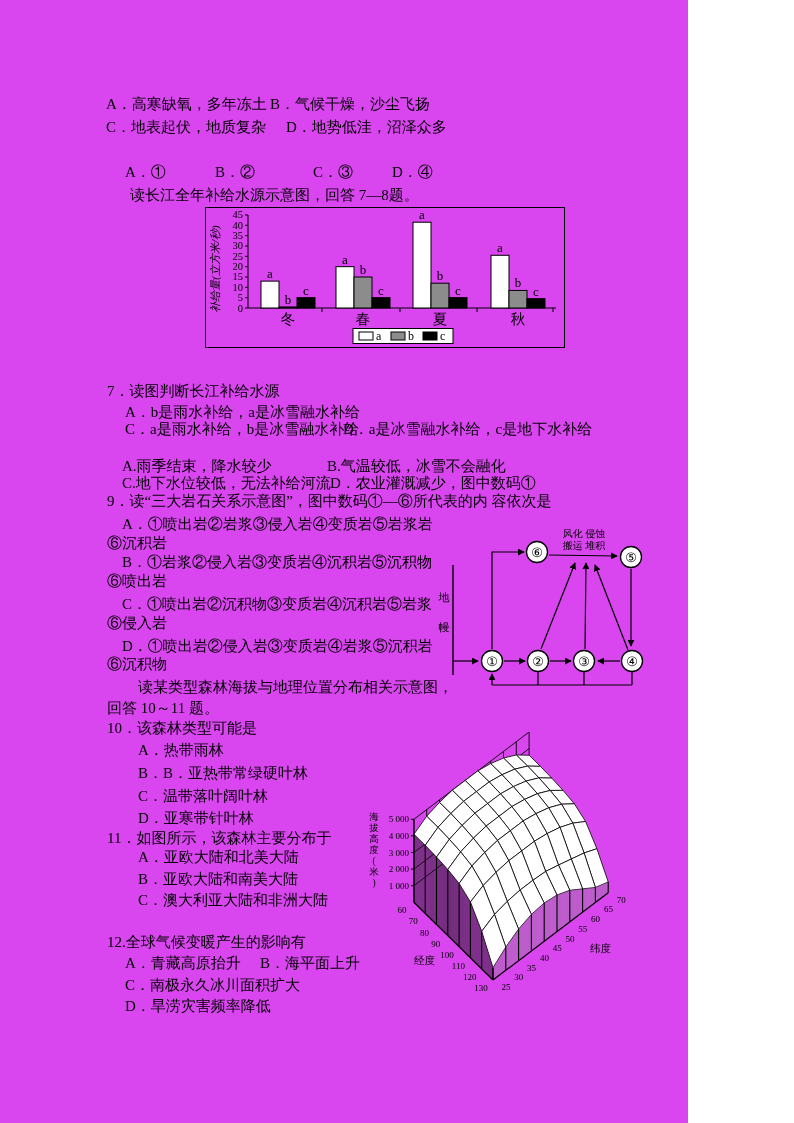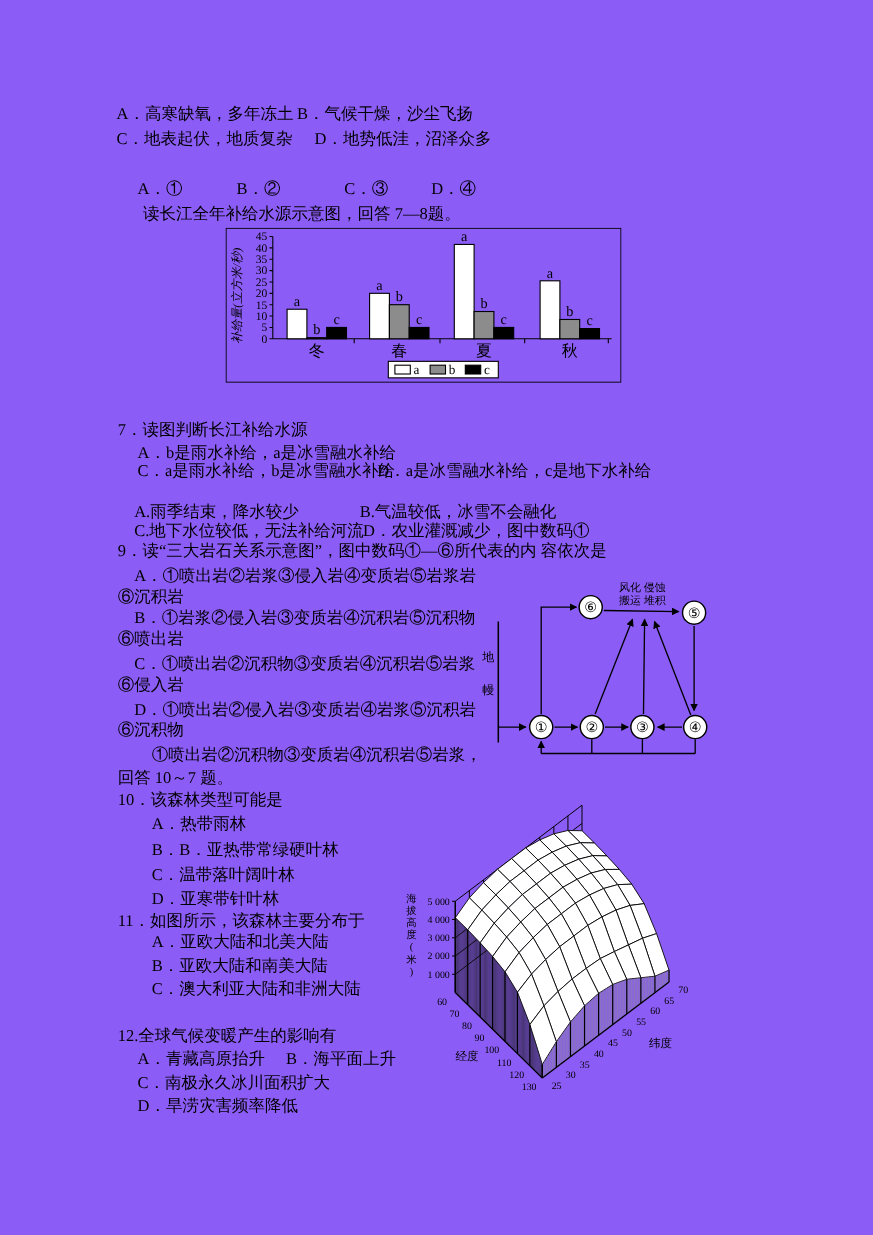--- a/index.html
+++ b/index.html
@@ -1,16 +1,16 @@
 <!DOCTYPE html>
 <html><head>
 <meta charset="utf-8">
 <style>
   html,body{margin:0;padding:0;background:#fff;}
-  .page{position:relative;width:794px;height:1123px;background:#8b5cf6;overflow:hidden;
+  .page{position:relative;width:688px;height:1123px;background:#d946ef;overflow:hidden;
         font-family:"Liberation Serif","DejaVu Serif",serif;color:#000;}
   .t{position:absolute;white-space:nowrap;font-size:15px;line-height:19px;color:#000;}
   .fig{position:absolute;}
   svg text{font-family:"Liberation Serif","DejaVu Serif",serif;}
 </style>
 </head>
 <body>
 
 <div class="page">
 
@@ -148,22 +148,22 @@
         <text x="149" y="150.5" fill="#000" font-size="13" text-anchor="middle">③</text>
         <circle cx="197" cy="146" r="10.5" fill="#fff" stroke="#000" stroke-width="1.3"></circle>
         <text x="197" y="150.5" fill="#000" font-size="13" text-anchor="middle">④</text>
         <circle cx="196" cy="42" r="10.5" fill="#fff" stroke="#000" stroke-width="1.3"></circle>
         <text x="196" y="46.5" fill="#000" font-size="13" text-anchor="middle">⑤</text>
         <circle cx="102" cy="37" r="10.5" fill="#fff" stroke="#000" stroke-width="1.3"></circle>
         <text x="102" y="41.5" fill="#000" font-size="13" text-anchor="middle">⑥</text>
       </svg>
   </div>
 
-  <div class="t" style="left:138px;top:678px">①喷出岩②沉积物③变质岩④沉积岩⑤岩浆，</div>
-  <div class="t" style="left:107px;top:699px">回答 10～7 题。</div>
+  <div class="t" style="left:138px;top:678px">读某类型森林海拔与地理位置分布相关示意图，</div>
+  <div class="t" style="left:107px;top:699px">回答 10～11 题。</div>
   <div class="t" style="left:107px;top:719px">10．该森林类型可能是</div>
   <div class="t" style="left:138px;top:741px">A．热带雨林</div>
   <div class="t" style="left:138px;top:764px">B．B．亚热带常绿硬叶林</div>
   <div class="t" style="left:138px;top:787px">C．温带落叶阔叶林</div>
   <div class="t" style="left:138px;top:809px">D．亚寒带针叶林</div>
   <div class="t" style="left:107px;top:829px">11．如图所示，该森林主要分布于</div>
   <div class="t" style="left:138px;top:848px">A．亚欧大陆和北美大陆</div>
   <div class="t" style="left:138px;top:870px">B．亚欧大陆和南美大陆</div>
   <div class="t" style="left:138px;top:891px">C．澳大利亚大陆和非洲大陆</div>
 

